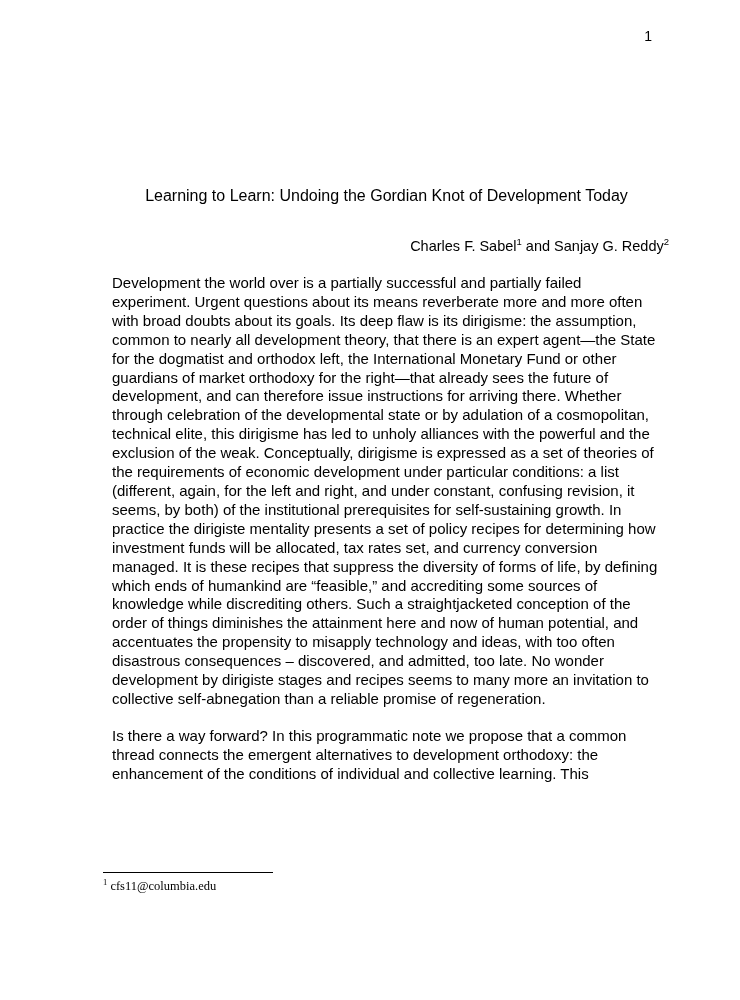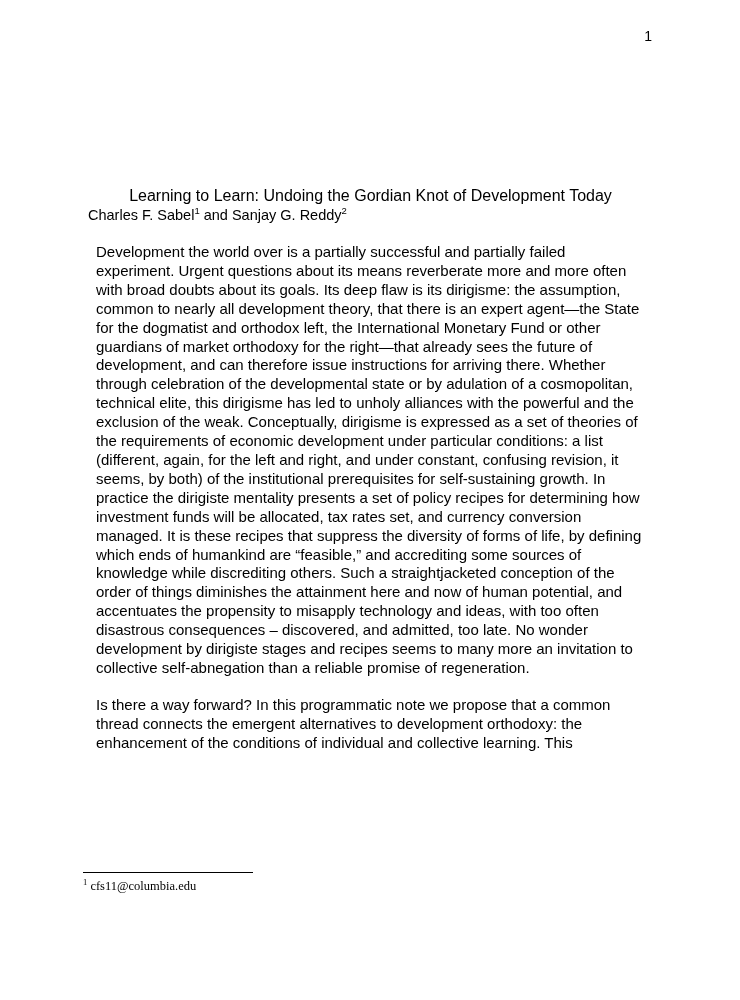--- a/index.html
+++ b/index.html
@@ -18,35 +18,36 @@
   }
   .page-number {
     position: absolute;
     top: 28px;
     right: 88px;
     font-size: 14px;
     color: #000000;
   }
   .content {
     position: absolute;
-    left: 88px;
+    left: 104px;
     top: 0;
     width: 565px;
   }
   .paper-title {
     margin: 0;
     margin-top: 186px;
     text-align: center;
     font-size: 16px;
     font-weight: normal;
     line-height: 20px;
     color: #000000;
   }
   .author-line {
-    text-align: left;
+    margin-top: 31px;
+    text-align: right;
     font-size: 14.5px;
     line-height: 19px;
   }
   .author-line sup {
     font-size: 9.5px;
     vertical-align: super;
     line-height: 0;
   }
   .section-heading {
     margin: 0;
@@ -57,21 +58,21 @@
   }
   .body-para {
     margin: 8px;
     margin-top: 18px;
     font-size: 15px;
     line-height: 18.9px;
     text-align: left;
   }
   .footnote-area {
     position: absolute;
-    left: 83px;
+    left: 103px;
     top: 872px;
     width: 565px;
   }
   .footnote-rule {
     border: none;
     border-top: 1px solid #000000;
     width: 170px;
     margin: 0 0 5px 0;
   }
   .footnote {

